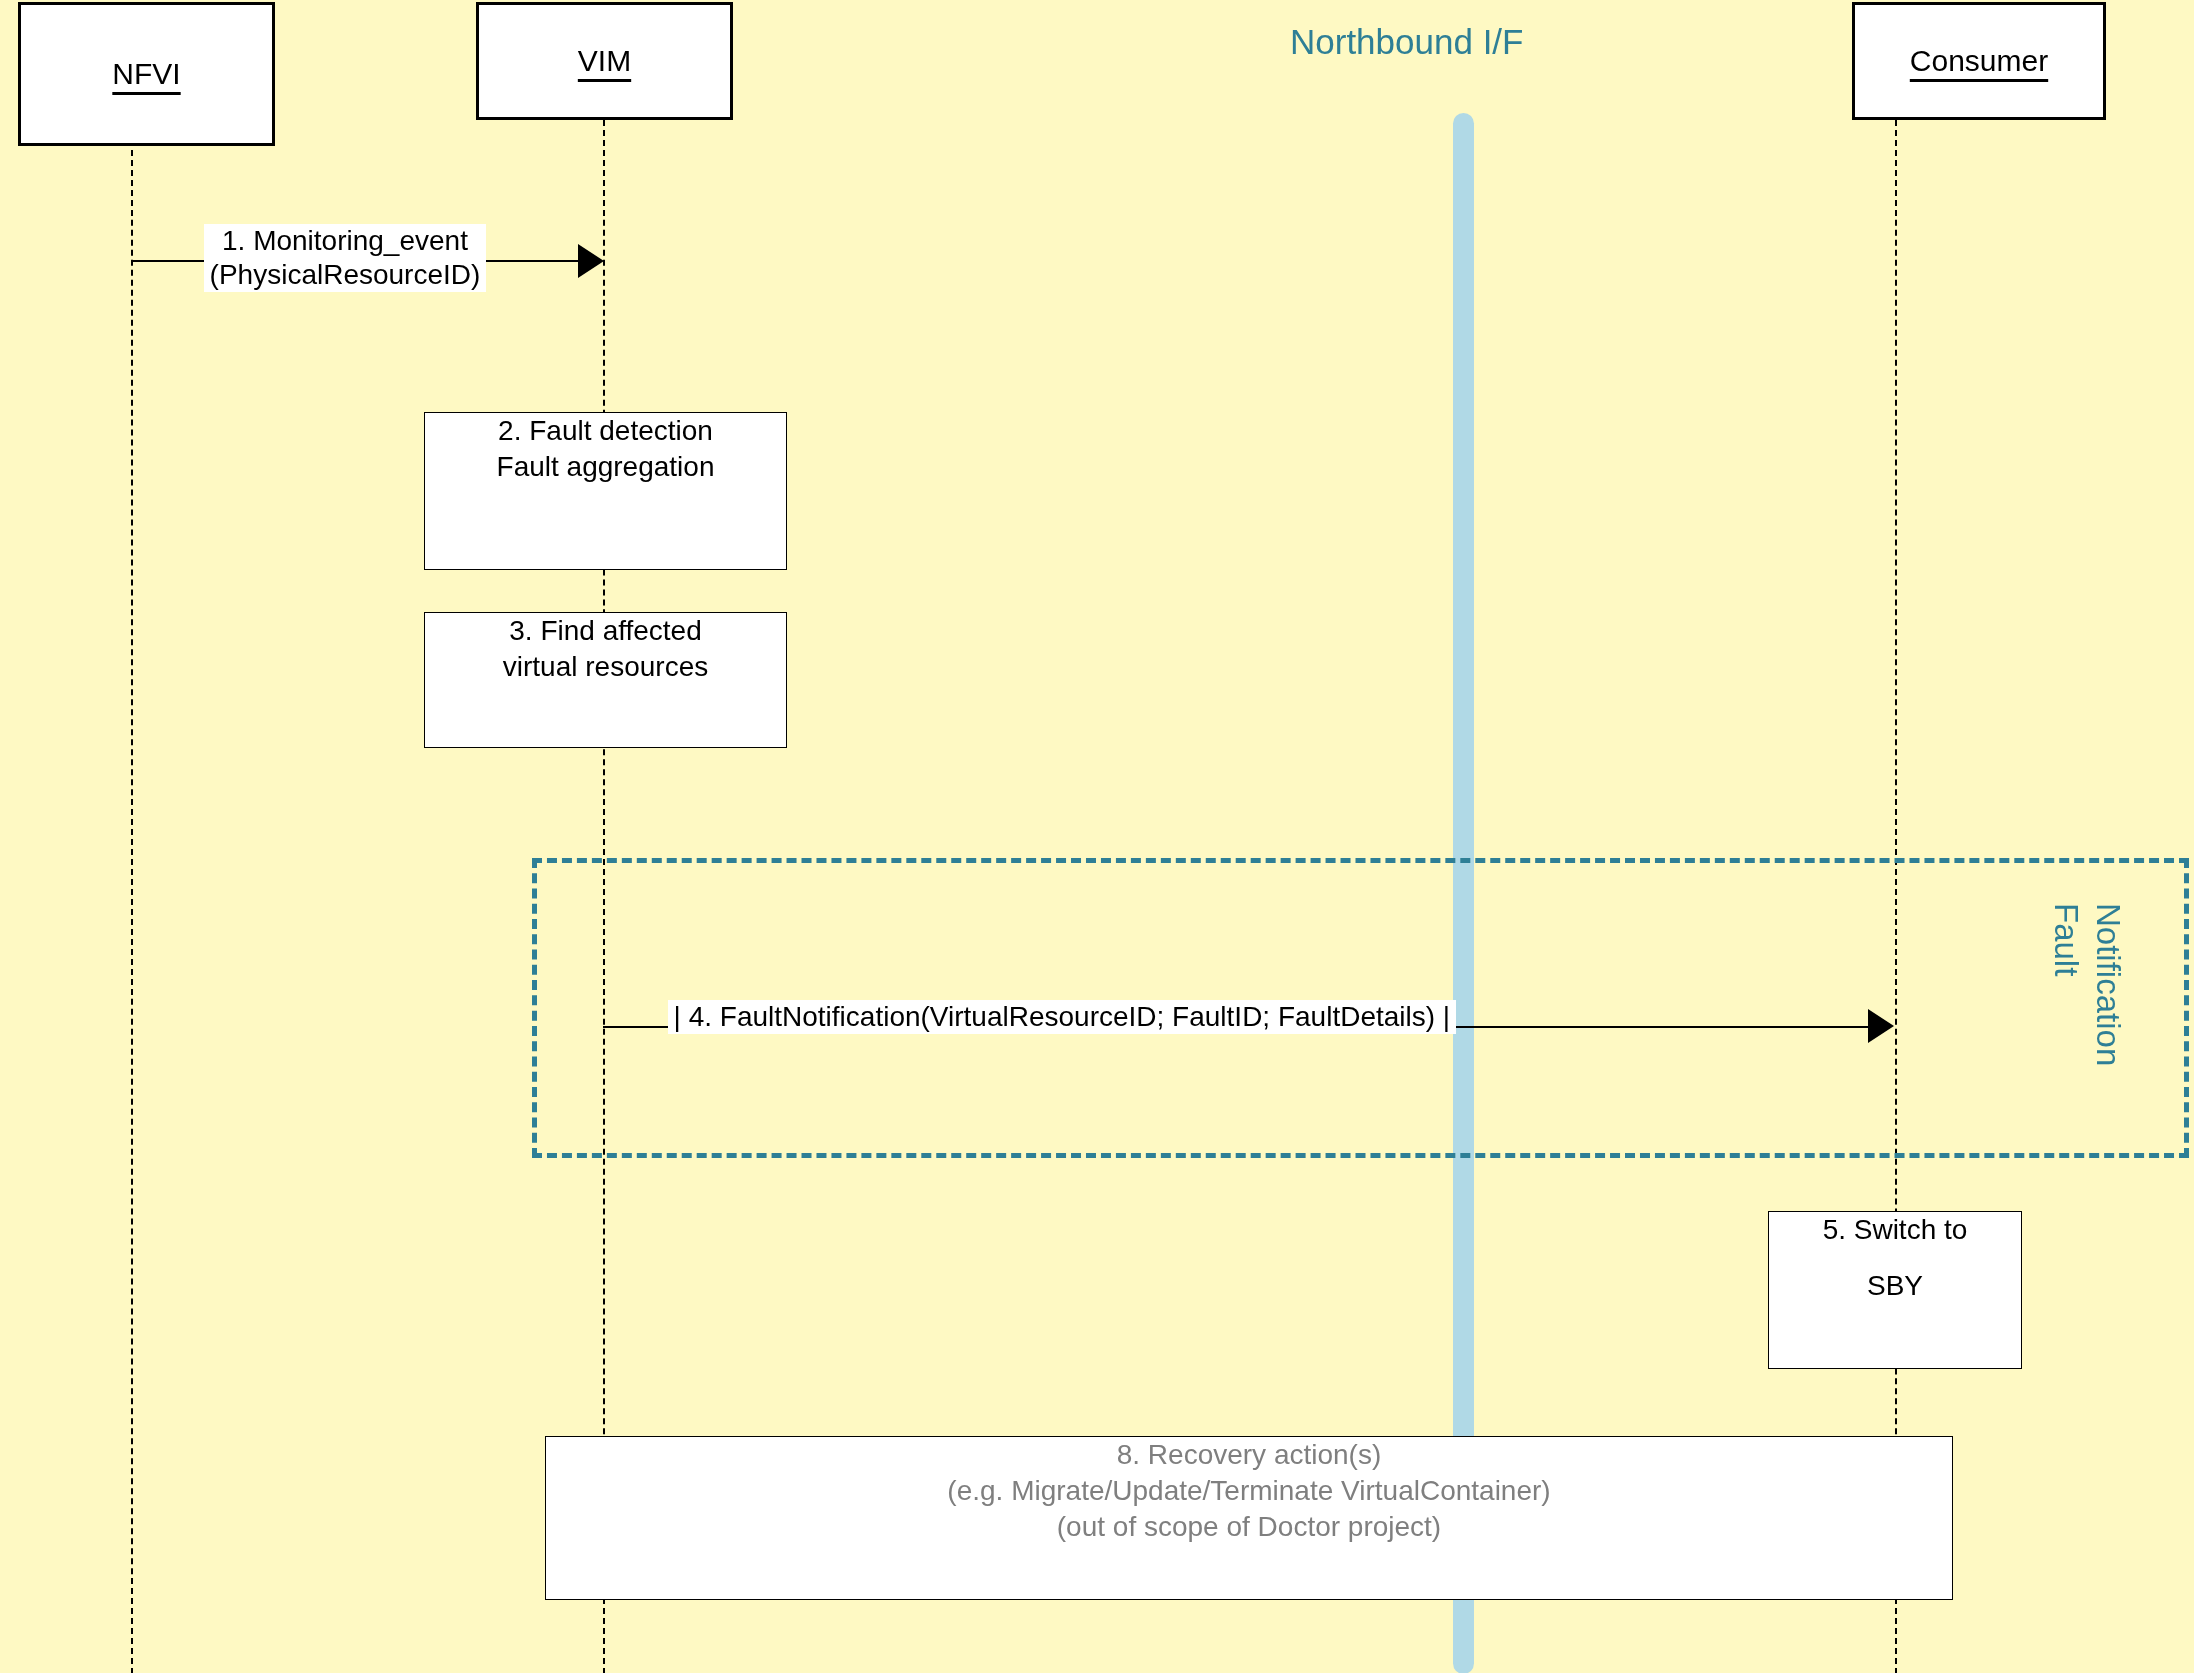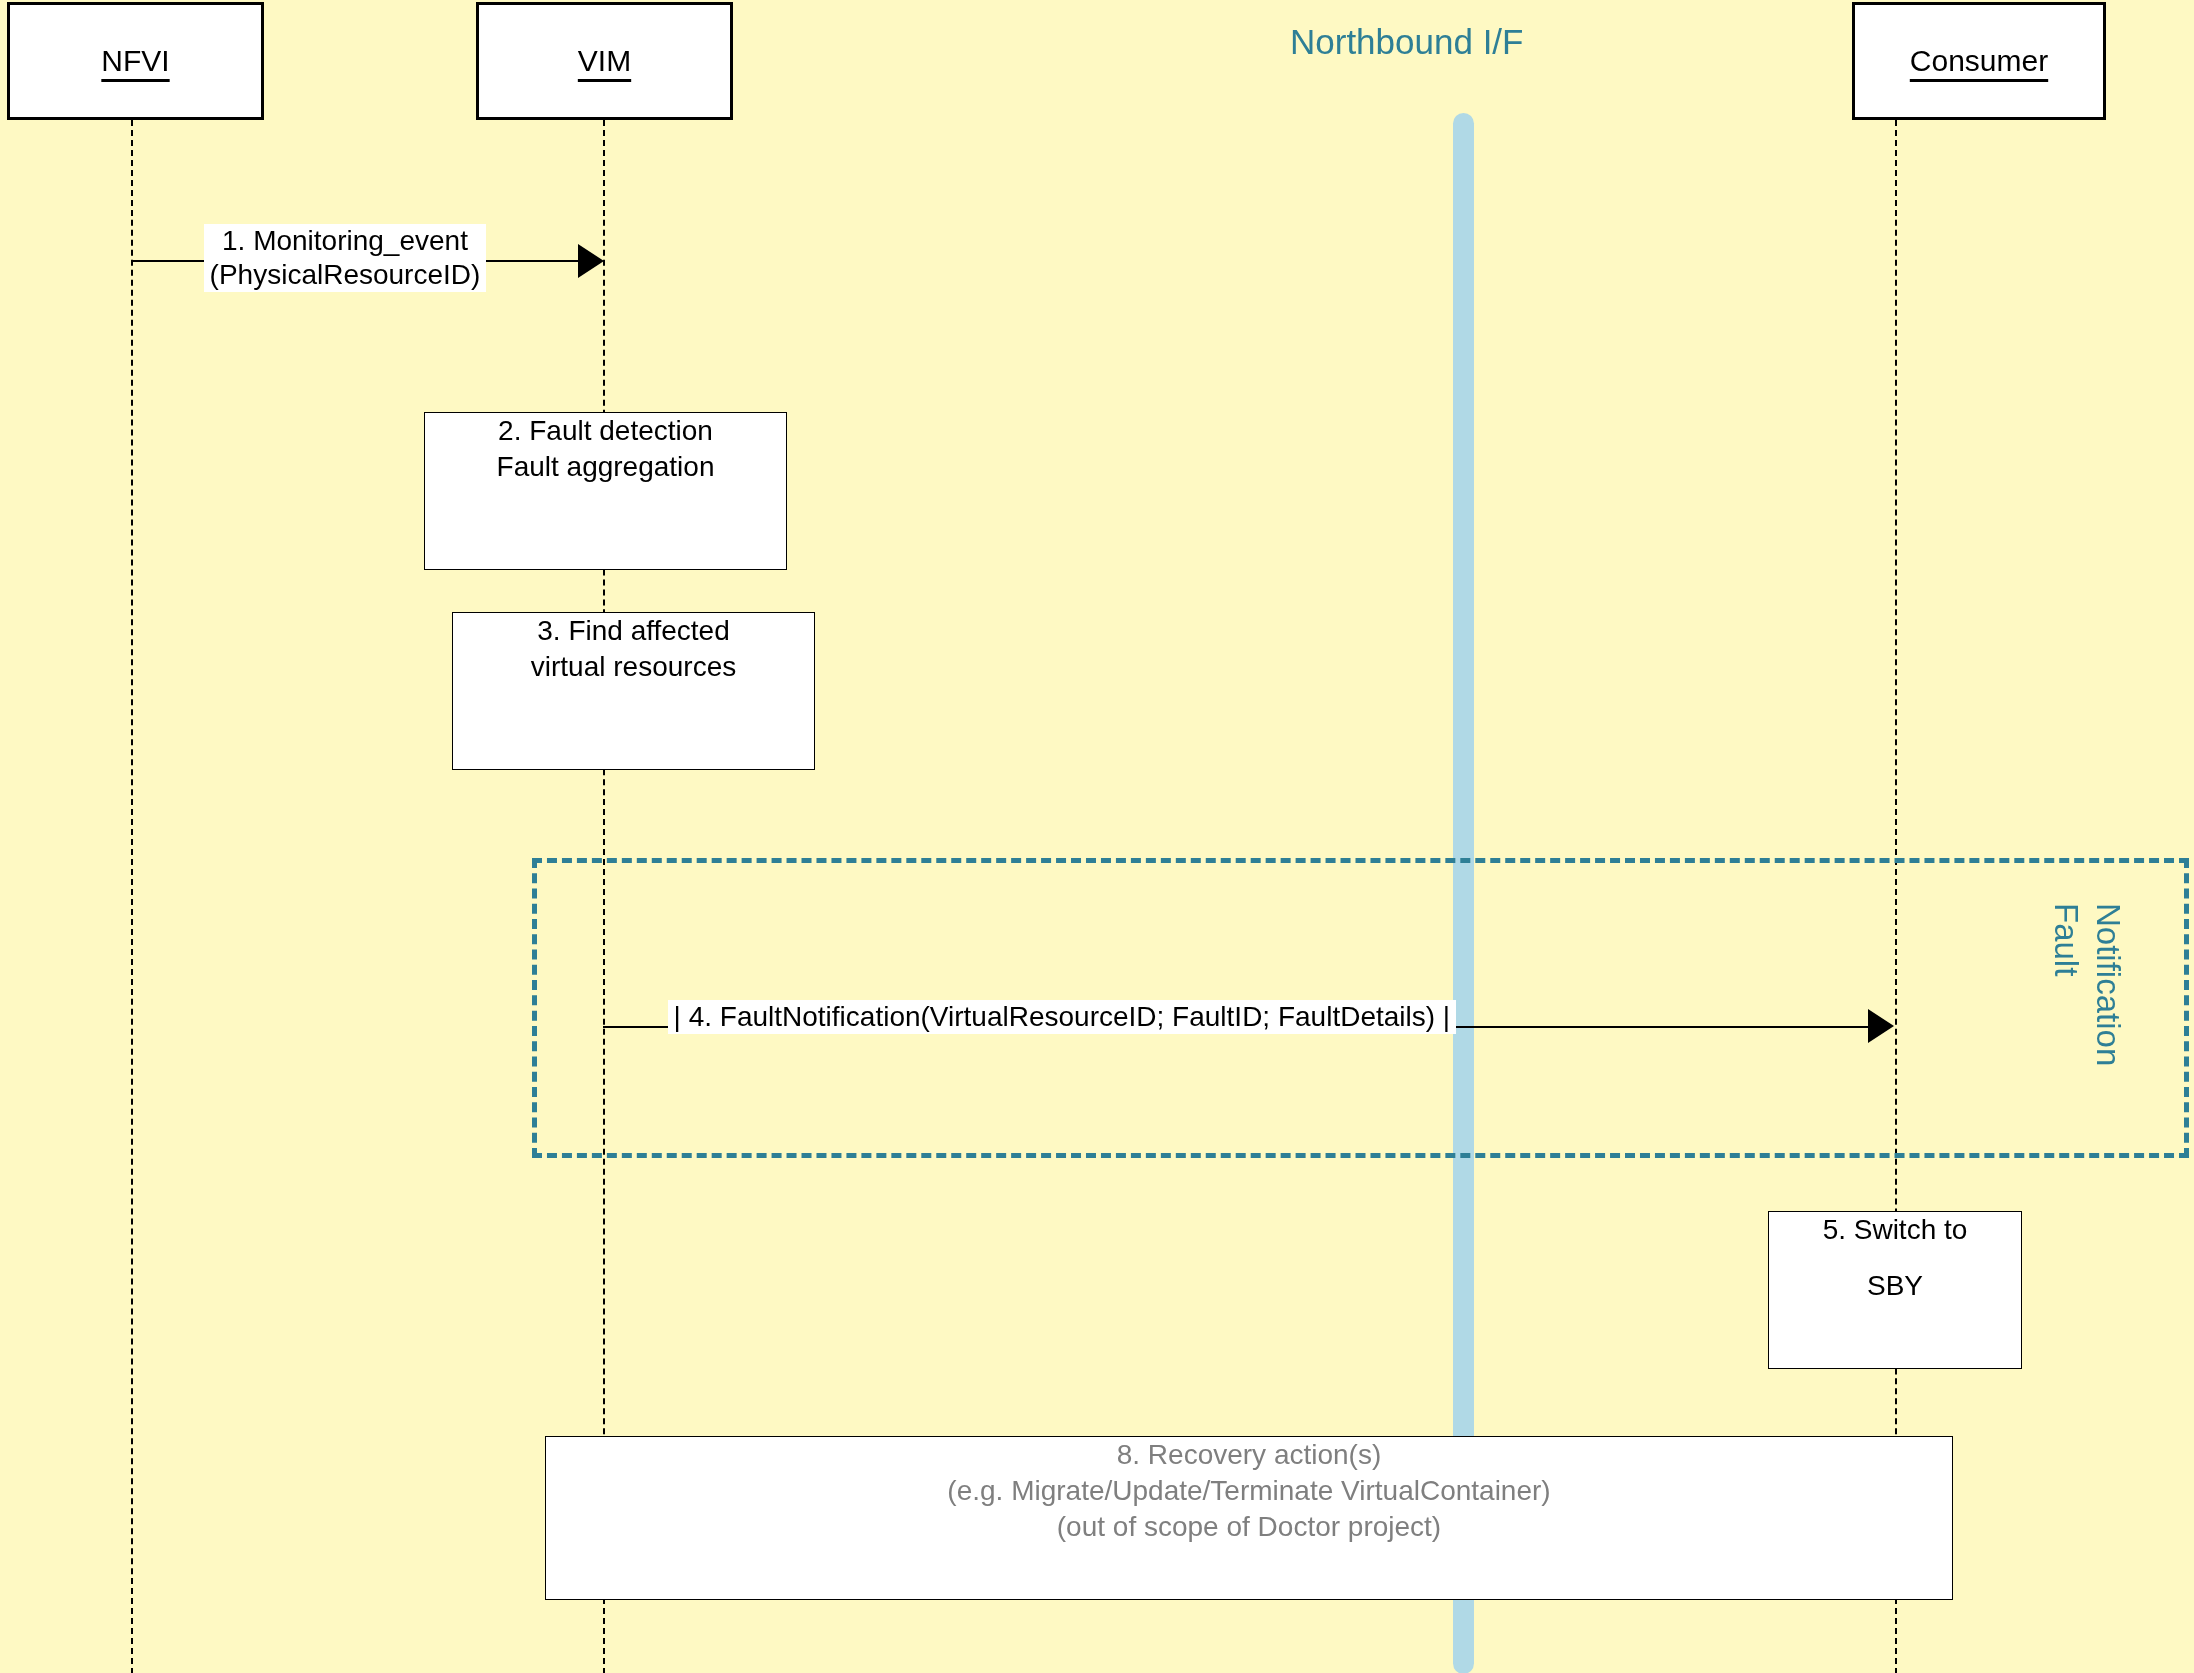--- a/index.html
+++ b/index.html
@@ -127,21 +127,21 @@
 
 <div id="canvas">
 
   <div class="lifeline" style="left:131px; top:120px; height:1554px;"></div>
   <div class="lifeline" style="left:603px; top:120px; height:1554px;"></div>
   <div class="lifeline" style="left:1895px; top:120px; height:1554px;"></div>
 
   <div class="nb-band" style="left:1453px; top:113px; width:21px; height:1561px;"></div>
   <div class="nb-title" style="left:1290px; top:23.6px;">Northbound I/F</div>
 
-  <div class="actor-box" style="left:7px; top:2.3px; width:257px; height:118px;">
+  <div class="actor-box" style="left:18px; top:2.3px; width:257px; height:144px;">
     <span class="actor-label">NFVI</span>
   </div>
 
   <div class="actor-box" style="left:476px; top:2.3px; width:257px; height:118px;">
     <span class="actor-label">VIM</span>
   </div>
 
   <div class="actor-box" style="left:1852px; top:2.3px; width:254px; height:118px;">
     <span class="actor-label">Consumer</span>
   </div>
@@ -151,21 +151,21 @@
   <div class="msg-label" style="left:204px; top:224px;">
     <div>1. Monitoring_event</div>
     <div>(PhysicalResourceID)</div>
   </div>
 
   <div class="proc-box" style="left:424px; top:412px; width:363px; height:158px;">
     <div class="line">2. Fault detection</div>
     <div class="line">Fault aggregation</div>
   </div>
 
-  <div class="proc-box" style="left:424px; top:612px; width:363px; height:158px;margin-left:28px;">
+  <div class="proc-box" style="left:424px; top:612px; width:363px; height:136px;">
     <div class="line">3. Find affected</div>
     <div class="line">virtual resources</div>
   </div>
 
   <div class="dashed-frame" style="left:532px; top:858px; width:1657px; height:300px;"></div>
 
   <div class="frame-label" style="left:2048px; top:903px; text-align:left;">
     <span>Fault</span>
   </div>
   <div class="frame-label" style="left:2090px; top:903px; text-align:left;">

